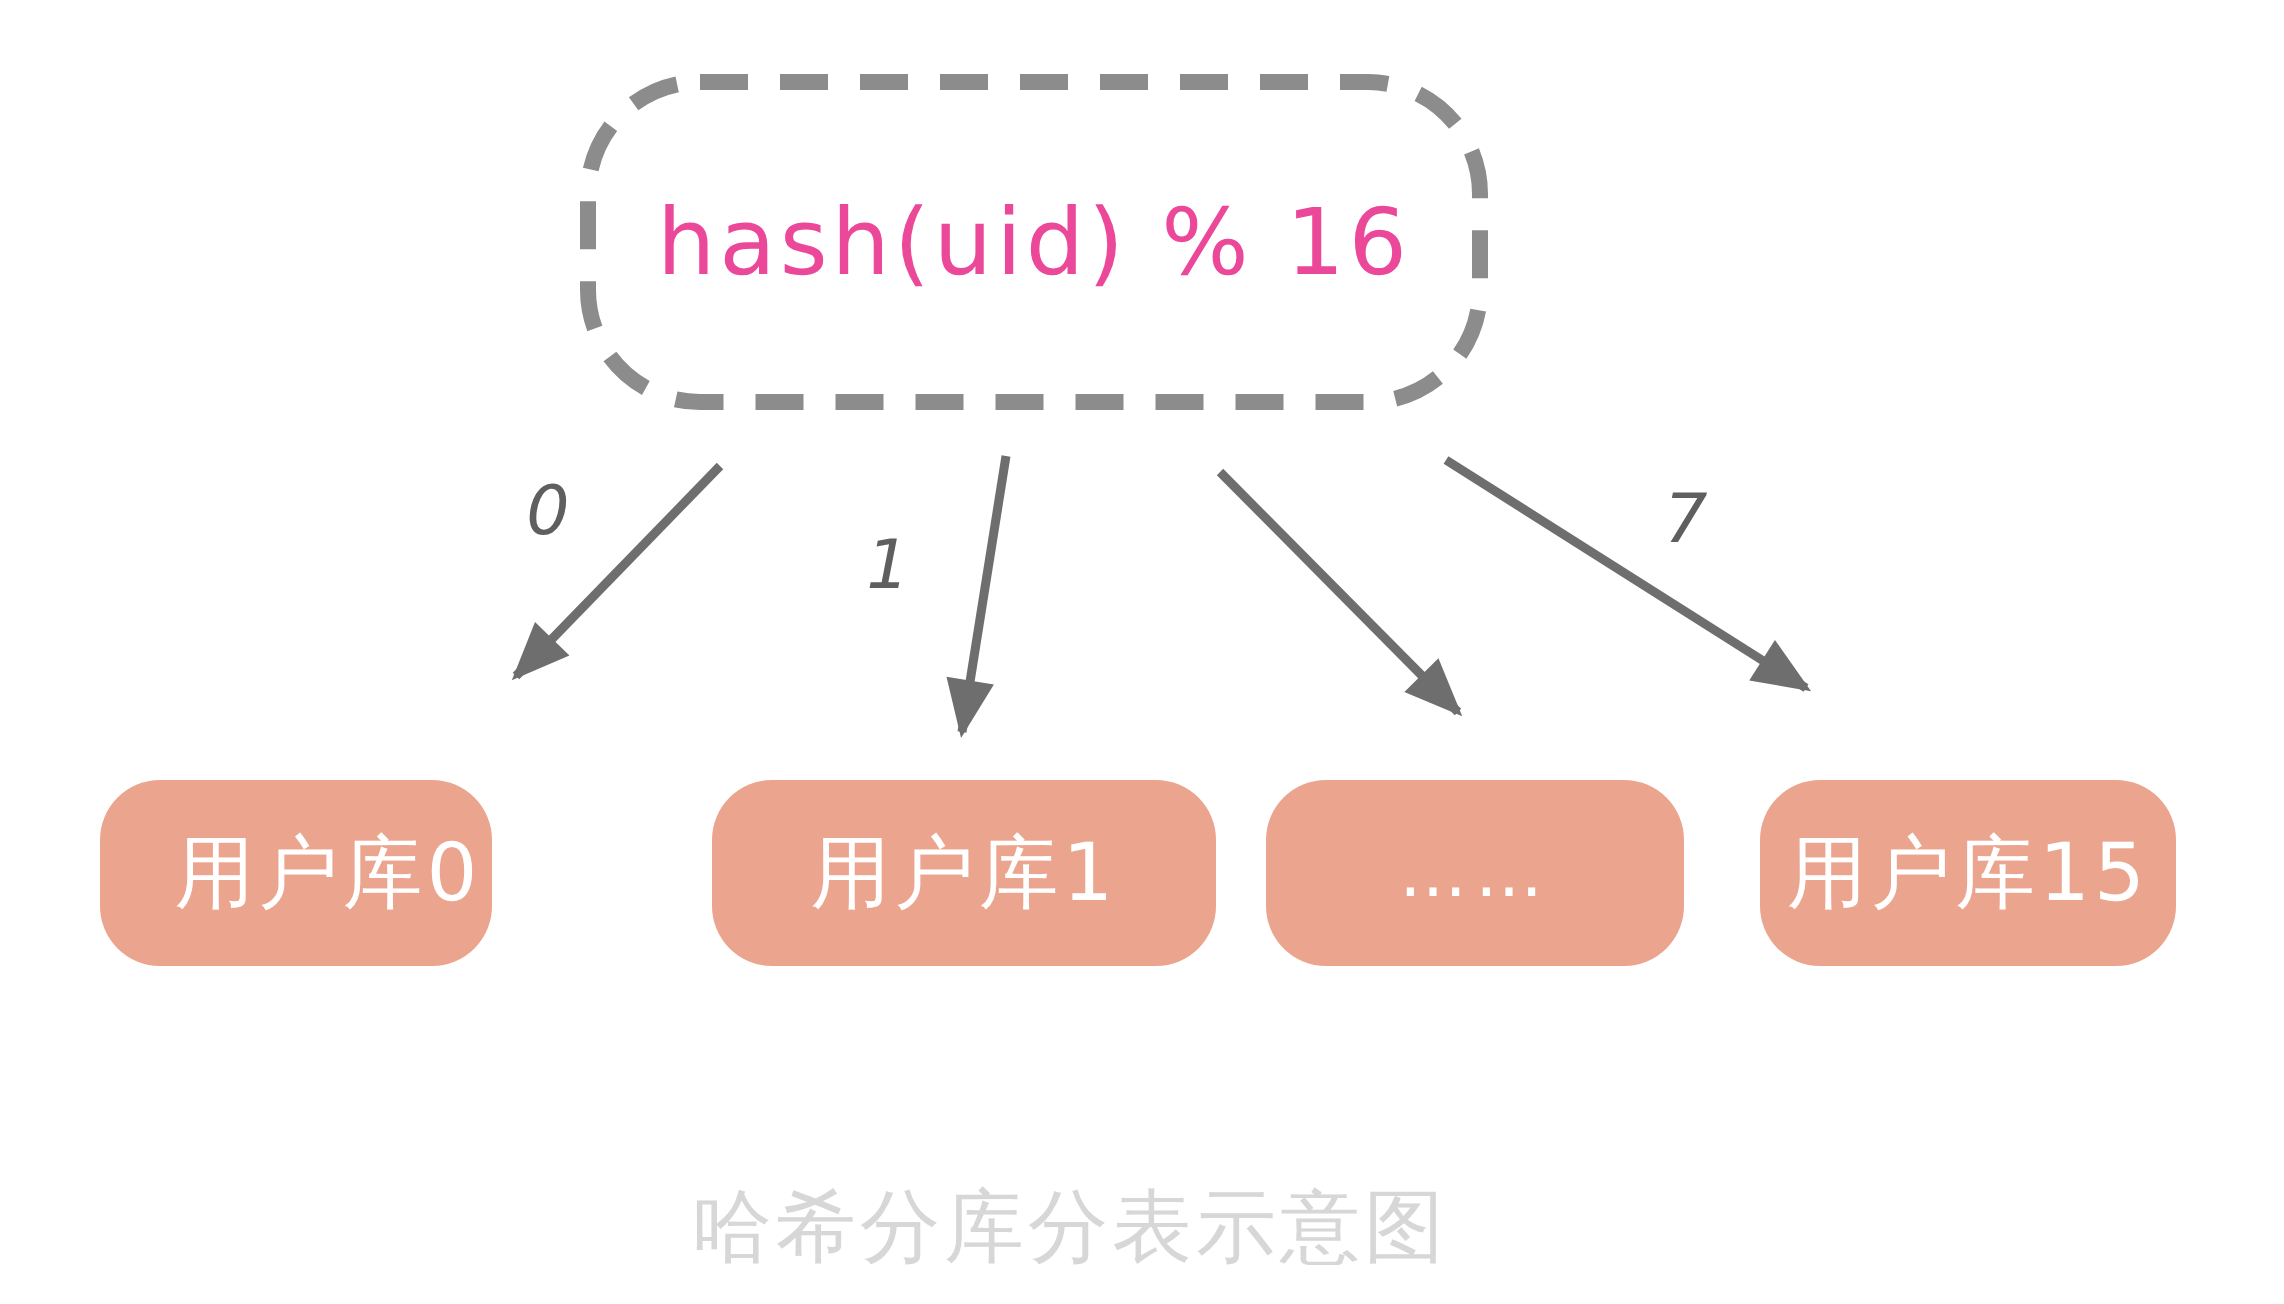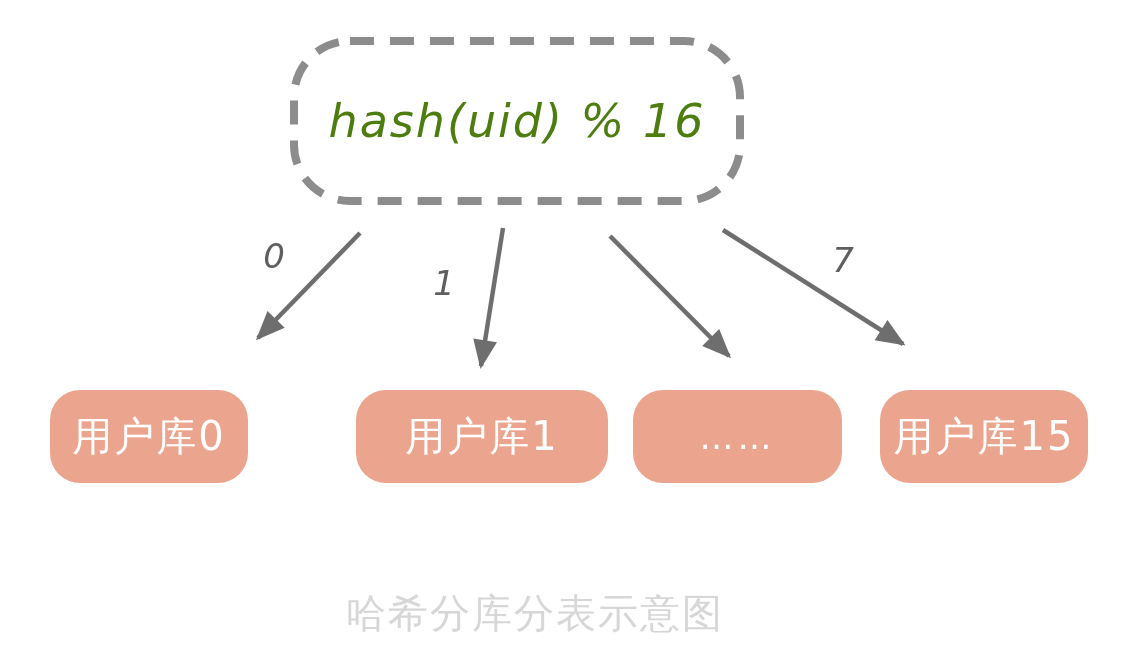--- a/index.html
+++ b/index.html
@@ -28,24 +28,23 @@
     left: 0; top: 0;
   }
   .hash-label {
     position: absolute;
     left: 0; top: 0;
     width: 100%; height: 100%;
     display: flex;
     align-items: center;
     justify-content: center;
     font-size: 46px;
-    font-style: italic;
     font-weight: 500;
     letter-spacing: 2px;
-    color: #4d7c0f;
+    color: #ec4899;
   }
   
   .arrows-layer {
     position: absolute;
     left: 0; top: 0;
     width: 1142px;
     height: 652px;
     pointer-events: none;
   }
   .arrow-label {
@@ -67,21 +66,21 @@
     background: #EBA48E;
     border-radius: 30px;
     display: flex;
     align-items: center;
     justify-content: center;
     color: #ffffff;
     font-size: 40px;
     font-weight: 500;
     letter-spacing: 2px;
   }
-  .db-0 { left: 50px;  width: 198px; }
+  .db-0 { left: 50px;  width: 164px; padding-left: 32px; }
   .db-1 { left: 356px; width: 252px; }
   .db-2 { left: 633px; width: 209px; font-size: 34px; letter-spacing: 4px; }
   .db-3 { left: 880px; width: 208px; }
   
   .caption {
     position: absolute;
     left: 0;
     top: 586px;
     width: 1070px;
     text-align: center;

